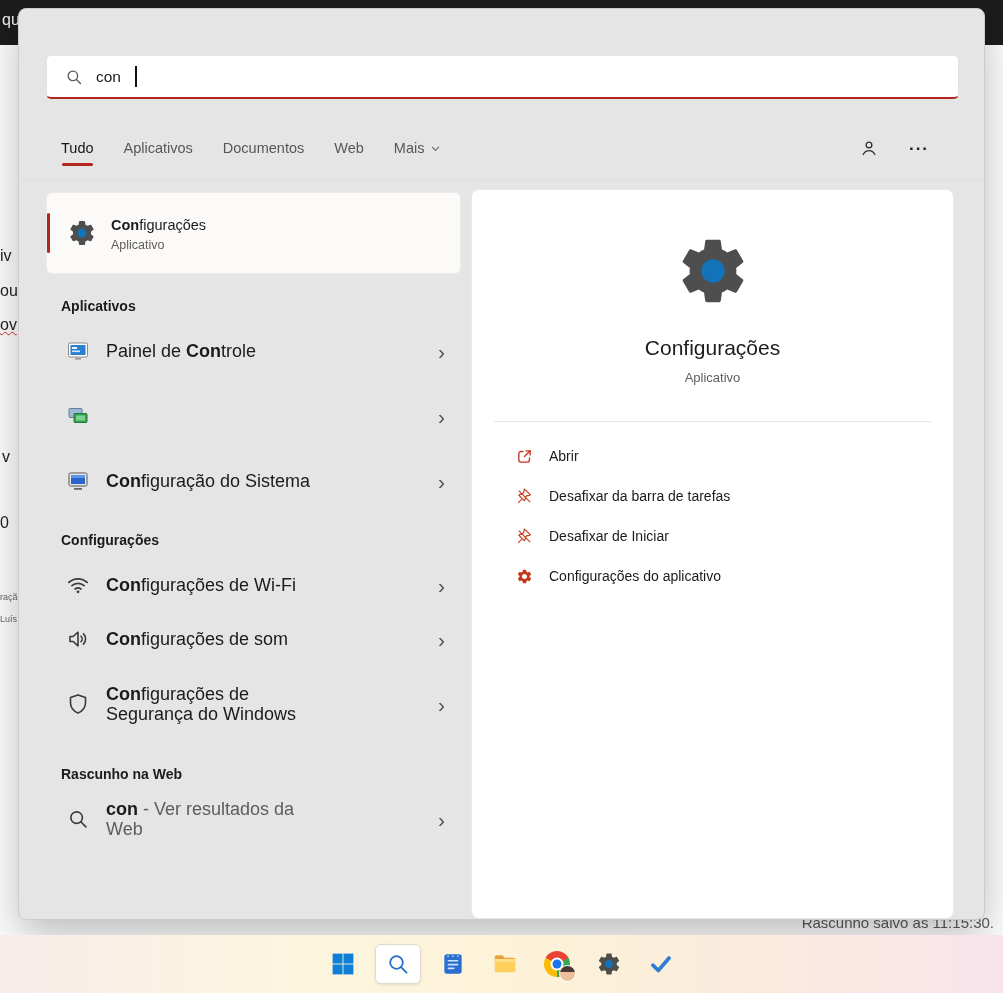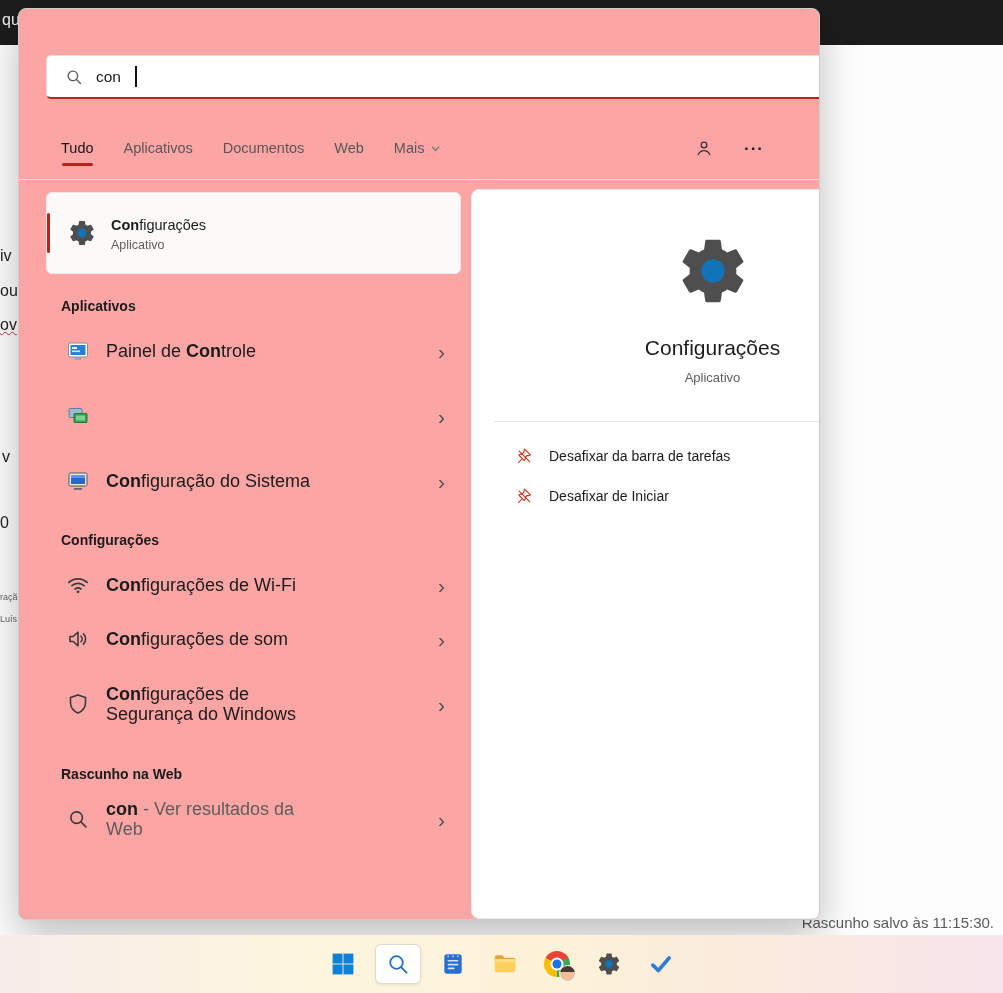--- a/index.html
+++ b/index.html
@@ -10,21 +10,21 @@
   .titlebar{position:absolute;top:0;left:0;right:0;height:45px;background:#1c1c1c;z-index:1}
   .titlebar-frag{position:absolute;left:2px;top:11px;color:#efefef;font-size:16px}
   .bg-app-icon{position:absolute;left:27px;top:13px;width:19px;height:19px;border-radius:4px;
                background:linear-gradient(135deg,#4aa7e8,#1667c0)}
   .frag{position:absolute;color:#1f1f1f;font-size:16px;z-index:1}
   .frag.tiny{font-size:9px;color:#666}
   .frag.squiggle{text-decoration:underline;text-decoration-style:wavy;text-decoration-color:#d32f2f;text-decoration-thickness:1px}
   .status-text{position:absolute;top:914px;right:9px;font-size:15px;color:#5c5a58;z-index:2}
 
   
-  .panel{position:absolute;left:18px;top:8px;width:802px;height:912px;background:#fca5a5;
+  .panel{position:absolute;left:18px;top:8px;width:967px;height:912px;background:#e5e5e5;
          border:1px solid #cfcbc8;border-radius:8px;box-shadow:0 16px 40px rgba(0,0,0,.25);
          z-index:5;overflow:hidden}
 
   .search-box{position:absolute;left:27px;top:46px;width:913px;height:44px;background:#fff;
               border:1px solid #e4e2e0;border-bottom:2px solid #b3261e;border-radius:5px;
               display:flex;align-items:center;padding-left:18px;gap:13px}
   .search-box .sicon{width:18px;height:18px;color:#5a5a5a;flex:none}
   .query{font-size:15.5px;color:#171717}
   .caret{display:inline-block;width:1.5px;height:21px;background:#111;margin-left:1px;animation:blink 1.1s steps(1) infinite}
   @keyframes blink{50%{opacity:0}}
@@ -332,29 +332,41 @@
   <div class="preview">
     <svg class="pbig">
         <use href="#i-gearapp"></use>
       </svg>
     <div class="ptitle">Configurações</div>
     <div class="psub">Aplicativo</div>
     <div class="pdivider"></div>
     <div class="actions">
       <div class="paction">
         <svg class="aicon">
-            <use href="#i-unpin"></use>
-          </svg>
-        <span>Desafixar da barra de tarefas</span>
+            <use href="#i-open"></use>
+          </svg>
+        <span>Abrir</span>
       </div>
       <div class="paction">
         <svg class="aicon">
             <use href="#i-unpin"></use>
           </svg>
+        <span>Desafixar da barra de tarefas</span>
+      </div>
+      <div class="paction">
+        <svg class="aicon">
+            <use href="#i-unpin"></use>
+          </svg>
         <span>Desafixar de Iniciar</span>
+      </div>
+      <div class="paction">
+        <svg class="aicon" viewBox="0 0 24 24">
+            <use href="#p-gear" fill="currentColor"></use>
+          </svg>
+        <span>Configurações do aplicativo</span>
       </div>
     </div>
   </div>
 </div>
 
 <div class="taskbar">
   <div class="tb-btn">
     <svg class="win-icon">
         <use href="#i-win"></use>
       </svg>

